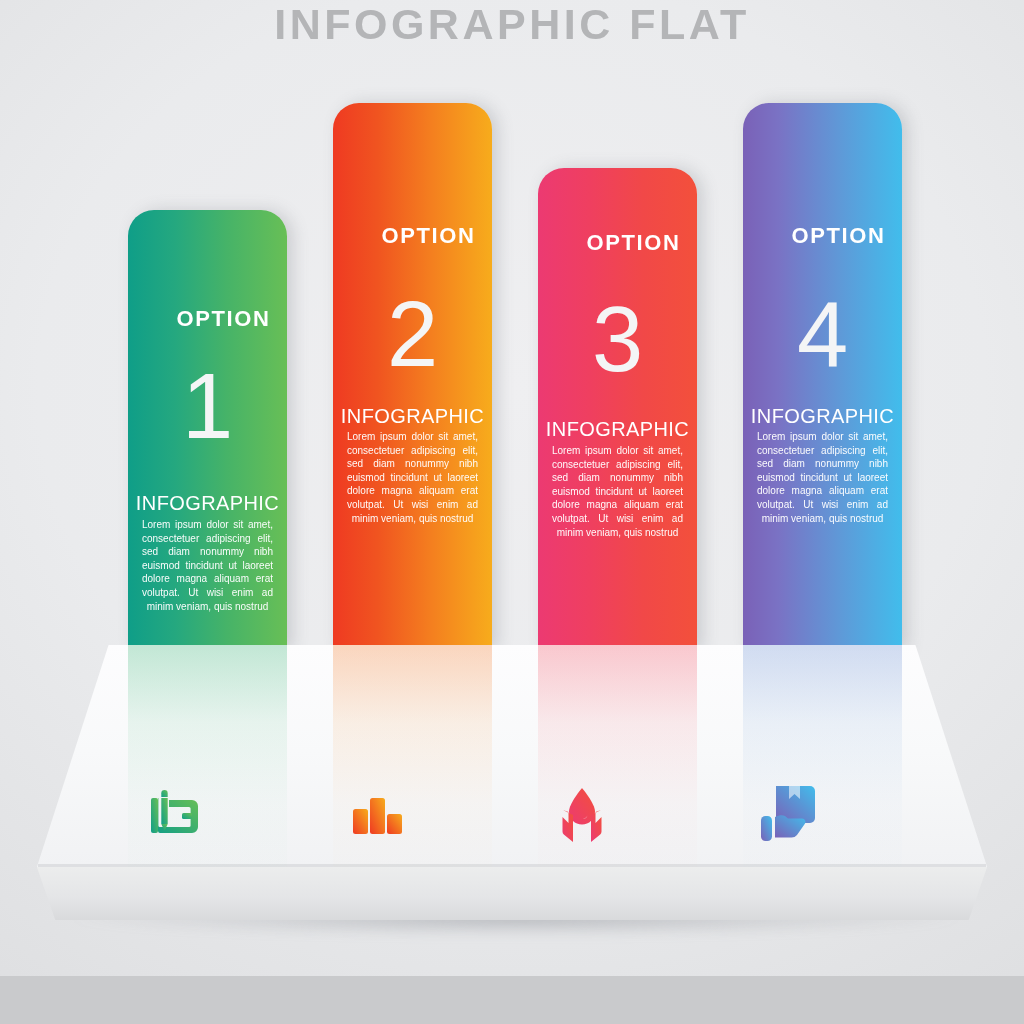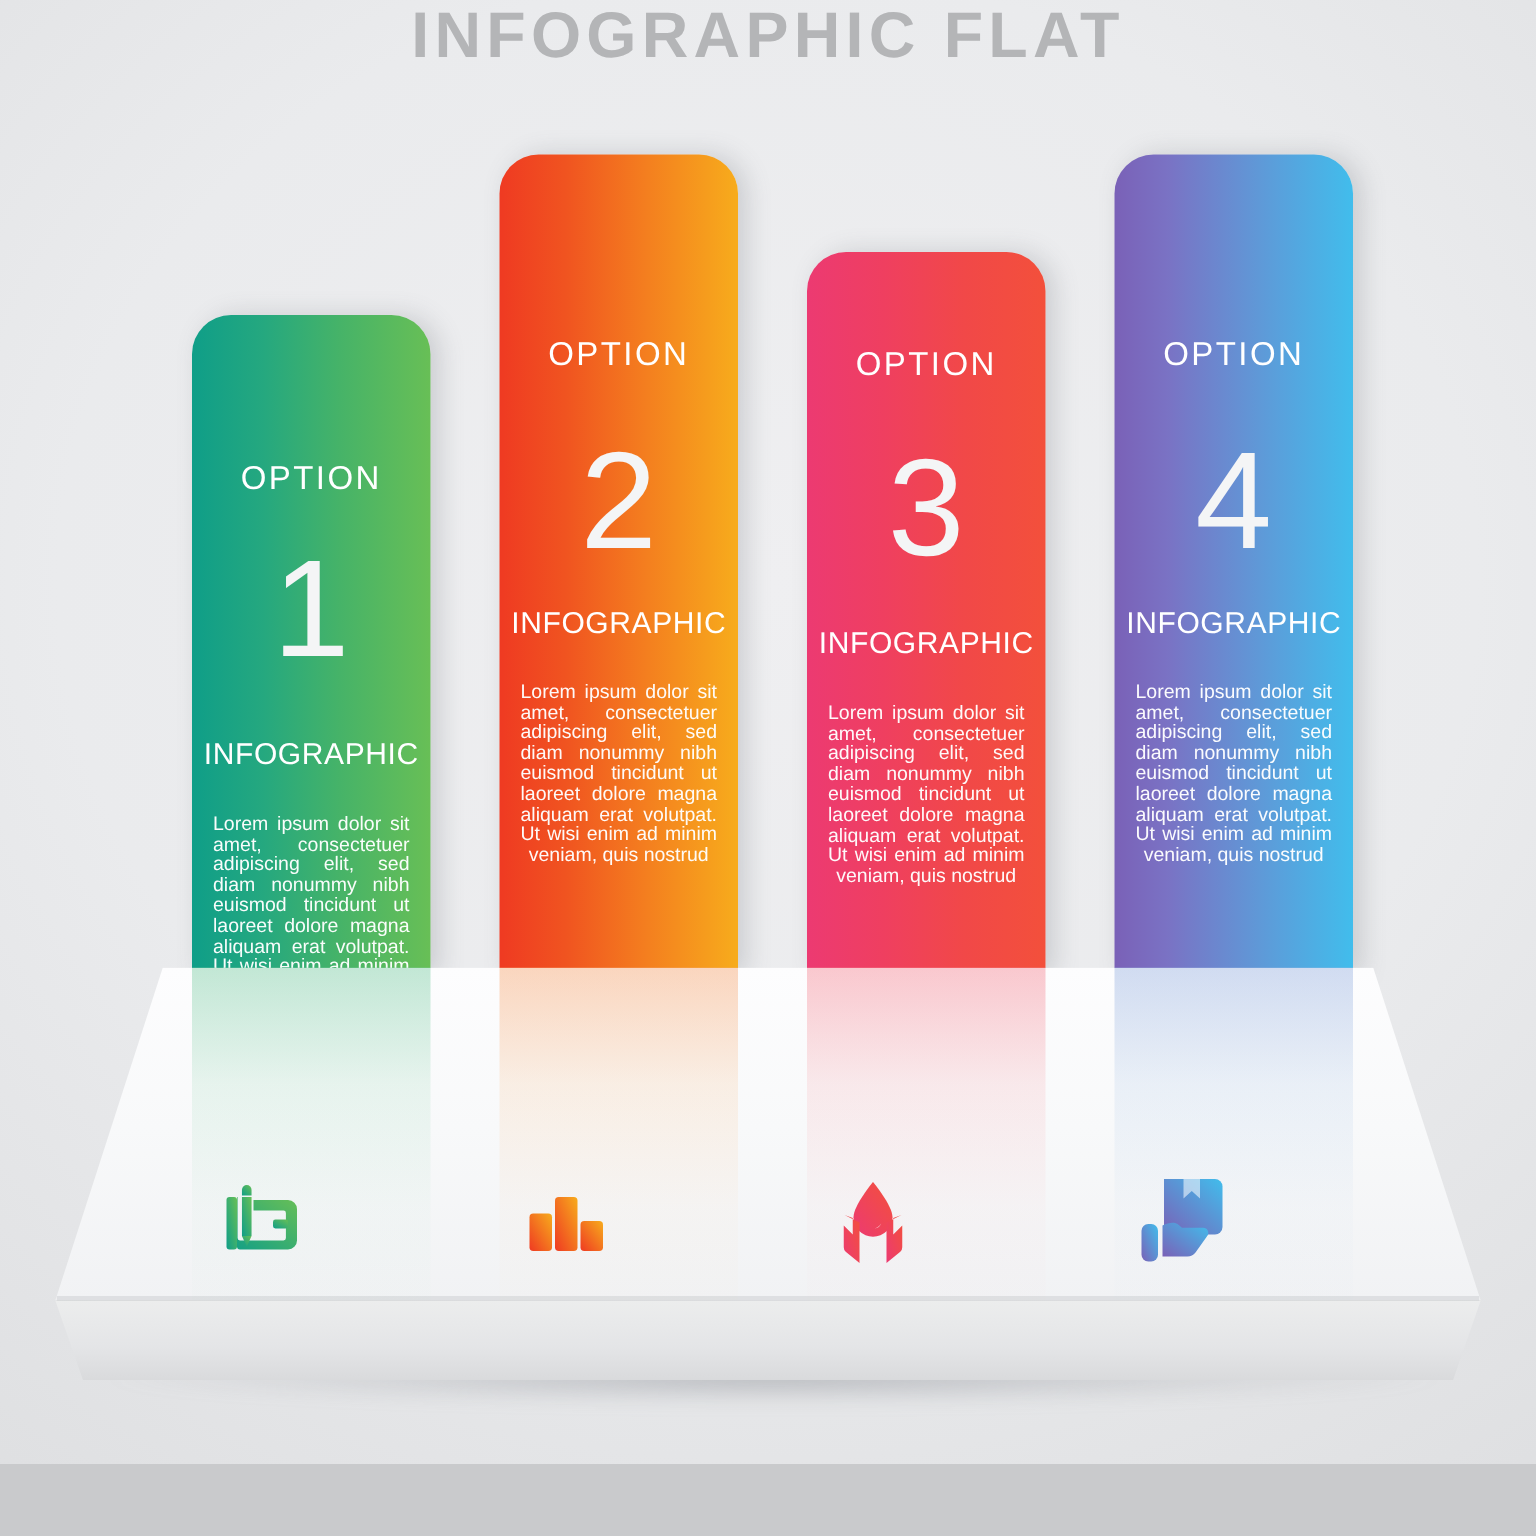--- a/index.html
+++ b/index.html
@@ -42,40 +42,39 @@
     box-shadow:6px 0 16px rgba(90,95,105,.22);
     pointer-events:none;
   }
 
   .c1{left:128px;top:210px;height:440px;background:linear-gradient(90deg,#0f9e88 0%,#25a87f 30%,#46b368 62%,#68bf56 100%);}
   .c2{left:333px;top:103px;height:547px;background:linear-gradient(90deg,#ef3a22 0%,#f05420 28%,#f47f1f 62%,#f7ac1c 100%);}
   .c3{left:538px;top:168px;height:482px;background:linear-gradient(90deg,#ec3a72 0%,#ef3f60 32%,#f14848 66%,#f3503b 100%);}
   .c4{left:743px;top:103px;height:547px;background:linear-gradient(90deg,#7a61b7 0%,#7a72c4 22%,#5e9ad8 62%,#41bdec 100%);}
 
   .opt-label{
-    position:absolute;left:0;width:100%;
+    position:absolute;left:16px;width:100%;
     text-align:center;color:#ffffff;
-    font-size:22px;letter-spacing:1.6px;font-weight:400;
+    font-size:22px;letter-spacing:1.6px;font-weight:700;
   }
   .opt-num{
     position:absolute;left:0;width:100%;
     text-align:center;color:#f4f5f6;
     font-size:92px;line-height:92px;font-weight:300;
   }
   .info-head{
     position:absolute;left:0;width:100%;
     text-align:center;color:#ffffff;
     font-size:20px;letter-spacing:.4px;font-weight:400;
   }
   .info-body{
     position:absolute;left:14px;width:131px;
-    color:#ffffff;font-size:13px;line-height:13.6px;
+    color:#ffffff;font-size:10px;line-height:13.6px;
     text-align:justify;text-align-last:center;
     opacity:.97;
-    margin-top:24px;
   }
 
   
   .c1 .opt-label{top:96px;}  .c1 .opt-num{top:270px;}
   .c1 .info-head{top:285px;} .c1 .info-body{top:310px;}
   .c2 .opt-label{top:120px;} .c2 .opt-num{top:185px;}
   .c2 .info-head{top:302px;} .c2 .info-body{top:327px;}
   .c3 .opt-label{top:62px;}  .c3 .opt-num{top:122px;}
   .c3 .info-head{top:245px;} .c3 .info-body{top:270px;}
   .c4 .opt-label{top:120px;} .c4 .opt-num{top:185px;}

